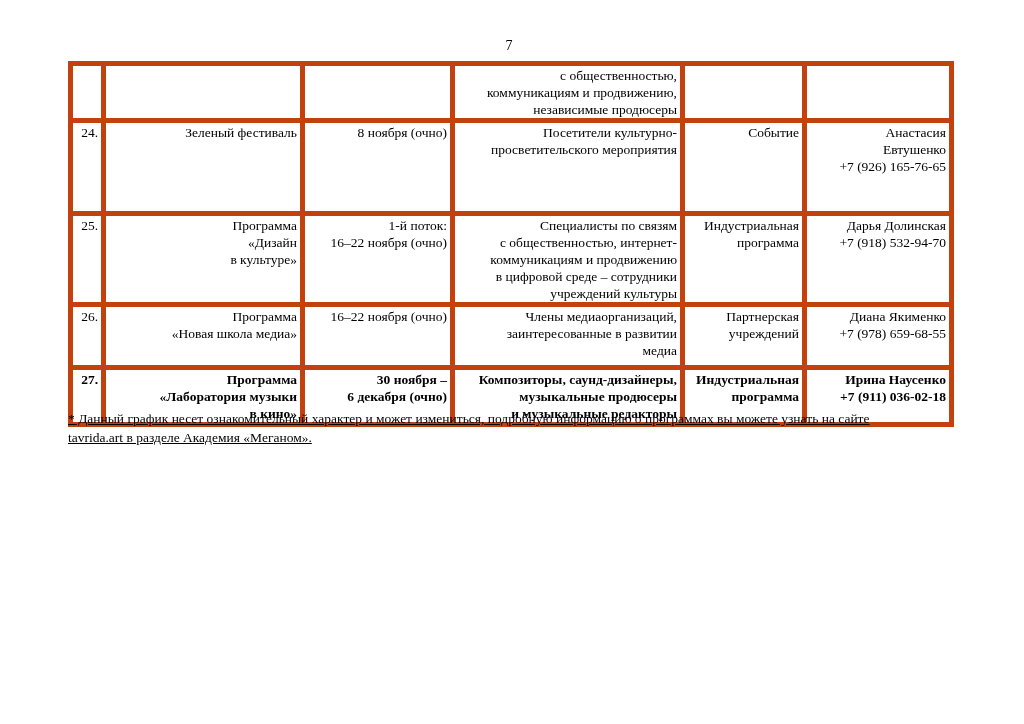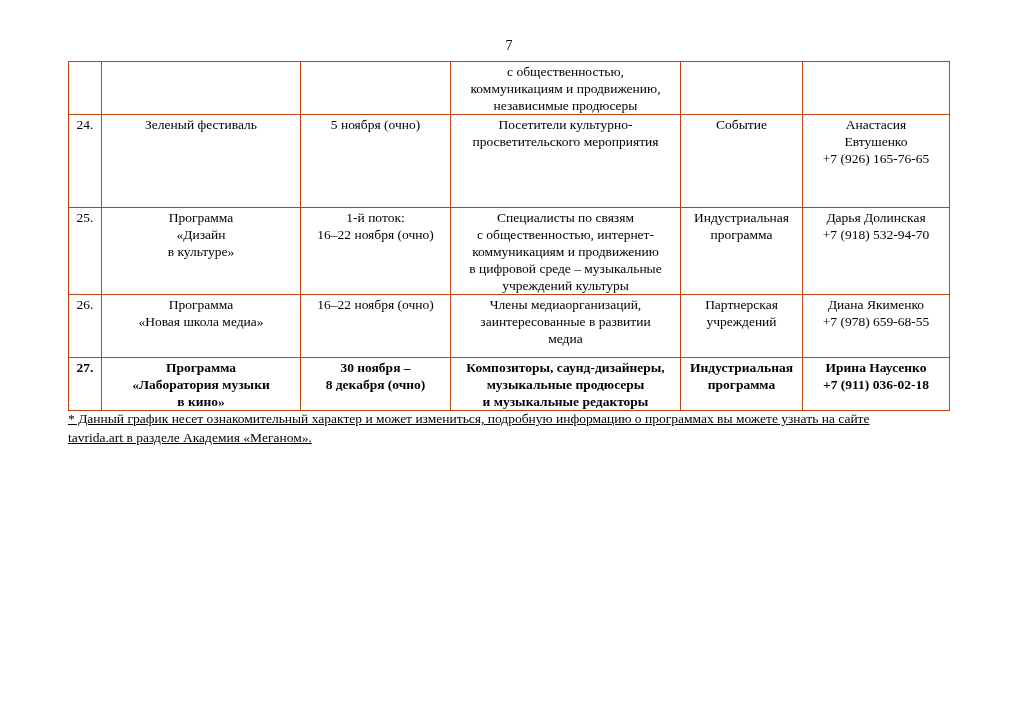--- a/index.html
+++ b/index.html
@@ -24,23 +24,23 @@
     }
     table.schedule {
       position: absolute;
       left: 68px;
       top: 61px;
       width: 881px;
       border-collapse: collapse;
       table-layout: fixed;
     }
     table.schedule td {
-      border: 1px solid #c2410c;
+      border: 5px solid #c2410c;
       vertical-align: top;
-      text-align: center;
+      text-align: right;
       font-size: 13.5px;
       line-height: 17px;
       padding: 1px 3px 0 3px;
       white-space: pre-line;
       overflow: hidden;
     }
     tr.r0 { height: 49px; }
     tr.r1 { height: 93px; }
     tr.r2 { height: 85px; margin-left: 20px; }
     tr.r3 { height: 63px; }
@@ -80,39 +80,39 @@
         <td></td>
         <td>с общественностью,
 коммуникациям и продвижению,
 независимые продюсеры</td>
         <td></td>
         <td></td>
       </tr>
       <tr class="r1">
         <td>24.</td>
         <td>Зеленый фестиваль</td>
-        <td>5 ноября (очно)</td>
+        <td>8 ноября (очно)</td>
         <td>Посетители культурно-
 просветительского мероприятия</td>
         <td>Событие</td>
         <td>Анастасия
 Евтушенко
 +7 (926) 165-76-65</td>
       </tr>
       <tr class="r2">
         <td>25.</td>
         <td>Программа
 «Дизайн
 в культуре»</td>
         <td>1-й поток:
 16–22 ноября (очно)</td>
         <td>Специалисты по связям
 с общественностью, интернет-
 коммуникациям и продвижению
-в цифровой среде – музыкальные
+в цифровой среде – сотрудники
 учреждений культуры</td>
         <td>Индустриальная
 программа</td>
         <td>Дарья Долинская
 +7 (918) 532-94-70</td>
       </tr>
       <tr class="r3">
         <td>26.</td>
         <td>Программа
 «Новая школа медиа»</td>
@@ -124,21 +124,21 @@
 учреждений</td>
         <td>Диана Якименко
 +7 (978) 659-68-55</td>
       </tr>
       <tr class="r4">
         <td>27.</td>
         <td>Программа
 «Лаборатория музыки
 в кино»</td>
         <td>30 ноября –
-8 декабря (очно)</td>
+6 декабря (очно)</td>
         <td>Композиторы, саунд-дизайнеры,
 музыкальные продюсеры
 и музыкальные редакторы</td>
         <td>Индустриальная
 программа</td>
         <td>Ирина Наусенко
 +7 (911) 036-02-18</td>
       </tr>
     </tbody>
   </table>

